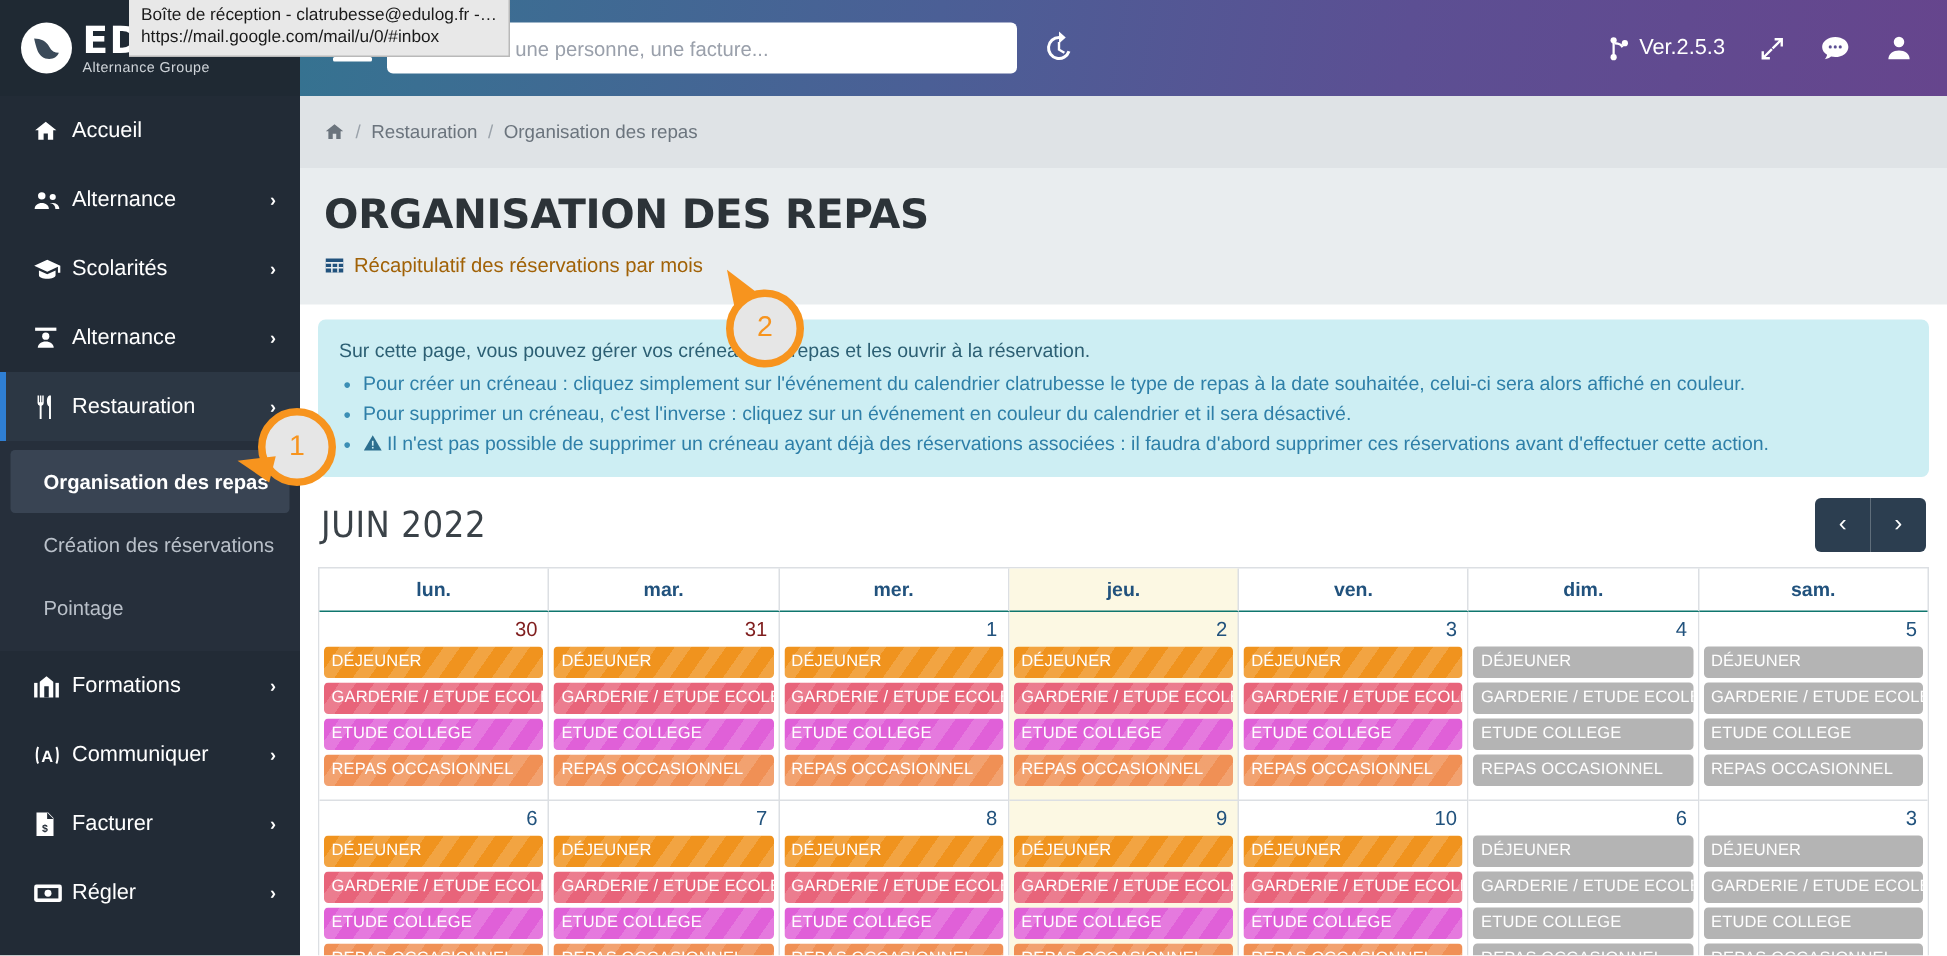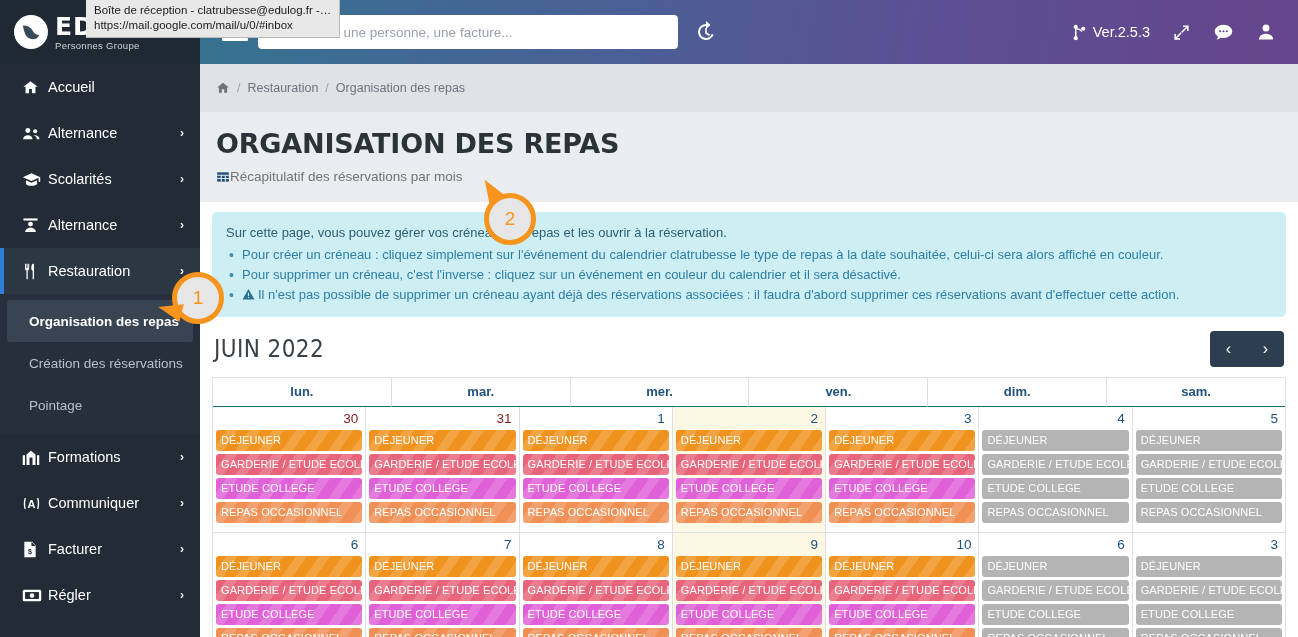--- a/index.html
+++ b/index.html
@@ -101,22 +101,22 @@
   .breadcrumb .bc-home svg { width: 14px; height: 14px; fill: #6b747d; display: block; }
   .bc-sep { color: #9aa2aa; }
   .bc-link { color: #6b747d; cursor: pointer; }
 
   .titlezone { background: #e9edef; padding: 16px 16px 14px 16px; }
   .page-title {
     font-size: 27px; font-weight: bold; color: #2c3338; letter-spacing: -0.2px;
     font-family: "DejaVu Sans", sans-serif;
   }
   .recap-link {
-    margin-top: 10px; display: inline-flex; align-items: center; gap: 0;
-    color: #737373; font-size: 13.5px; cursor: pointer;
+    margin-top: 10px; display: inline-flex; align-items: center; gap: 6px;
+    color: #a16207; font-size: 13.5px; cursor: pointer;
   }
   .recap-link svg { width: 14px; height: 14px; fill: #21527d; display: block; }
 
   .infobox {
     margin: 10px 12px 0 12px; background: #cdeef3; border-radius: 5px;
     padding: 11px 14px 12px 14px; color: #2c5f73; font-size: 13px; line-height: 20px;
   }
   .infobox .lead { margin-bottom: 2px; color: #2c5f73; }
   .infobox ul { list-style: none; }
   .infobox li { position: relative; padding-left: 16px; color: #2e7fa8; }
@@ -204,21 +204,21 @@
 
   <div class="topbar">
     <div class="brandbox">
       <div class="brand-logo">
         <svg viewBox="0 0 24 24" aria-hidden="true">
           <path fill="#3b4a59" d="M3 5c5 0 9 2 11 6 1.5 3 4 4.5 7 4.5-1 2.5-3.5 4.5-7 4.5-4 0-7-2.5-8.5-6C4.5 11 3.5 7.5 3 5z"></path>
         </svg>
       </div>
       <div class="brand-text">
         <div class="brand-name">EDULOG</div>
-        <div class="brand-sub">Personnes Groupe</div>
+        <div class="brand-sub">Alternance Groupe</div>
       </div>
     </div>
 
     <div class="hamburger">
         <i></i>
         <i></i>
         <i></i>
       </div>
 
     <div class="searchwrap">
@@ -440,20 +440,21 @@
         <div class="navbtn">‹</div>
         <div class="navbtn">›</div>
       </div>
     </div>
 
     <div class="cal">
       <div class="cal-row" id="dow-row">
           <div class="cal-dow">lun.</div>
           <div class="cal-dow">mar.</div>
           <div class="cal-dow">mer.</div>
+          <div class="cal-dow today">jeu.</div>
           <div class="cal-dow">ven.</div>
           <div class="cal-dow">dim.</div>
           <div class="cal-dow">sam.</div>
         </div>
       <div id="weeks">
           <div class="cal-row">
             <div class="cal-cell">
               <div class="daynum other">30</div>
               <div class="ev stripe" style="background-color: rgb(240, 147, 30);">DÉJEUNER</div>
               <div class="ev stripe" style="background-color: rgb(232, 100, 122);">GARDERIE / ETUDE ECOLE</div>

